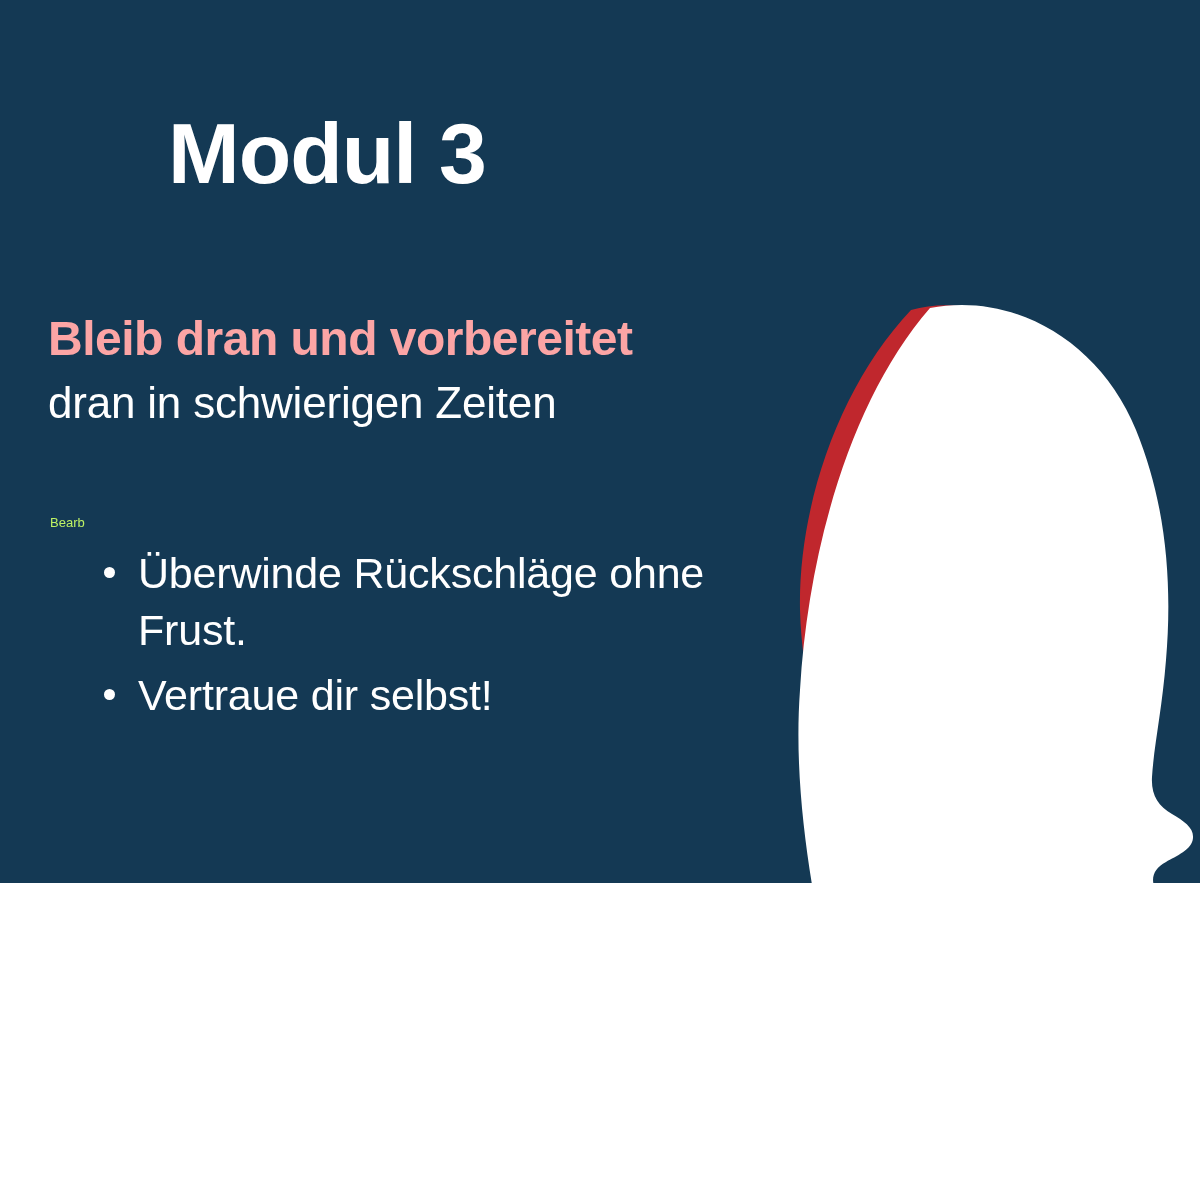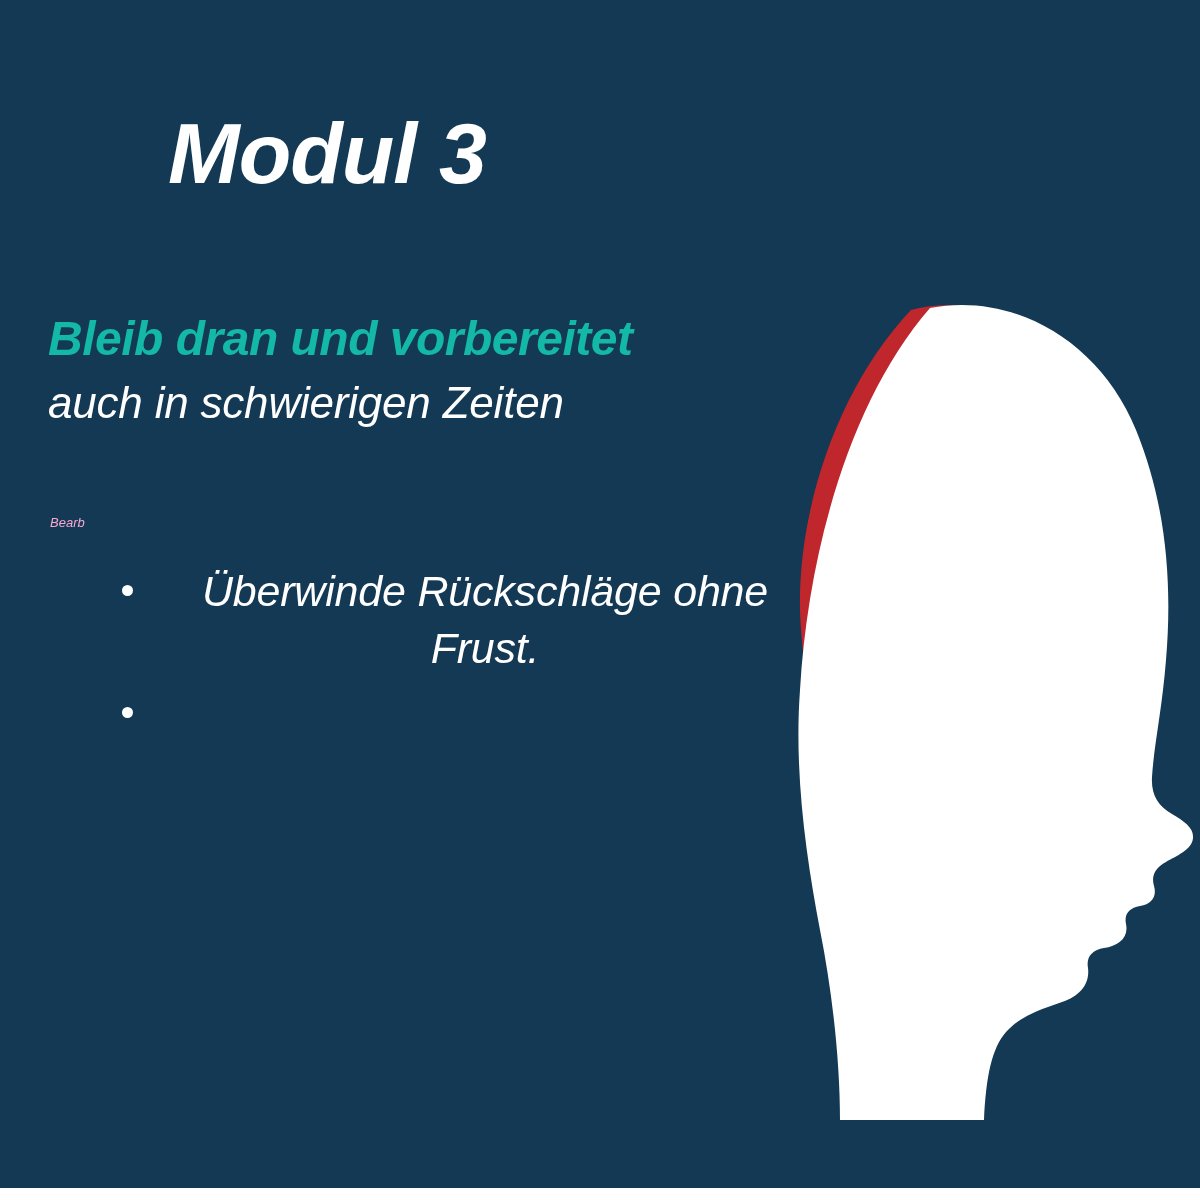--- a/index.html
+++ b/index.html
@@ -8,24 +8,23 @@
   }
   body {
     width: 1200px;
     height: 1200px;
     overflow: hidden;
     font-family: "Liberation Sans", sans-serif;
   }
   .slide {
     position: relative;
     width: 1200px;
-    height: 1188px;
+    height: 883px;
     background: #143954;
     overflow: hidden;
-    font-style: italic;
   }
 
   
   .head-art {
     position: absolute;
     right: 0;
     top: 290px;
     width: 420px;
     height: 830px;
     pointer-events: none;
@@ -51,52 +50,51 @@
 
   .subtitle-block {
     position: absolute;
     left: 48px;
     top: 310px;
     width: 760px;
   }
   .subtitle-strong {
     font-size: 48px;
     font-weight: bold;
-    color: #14b8a6;
+    color: #fca5a5;
     line-height: 1.22;
     letter-spacing: -0.5px;
   }
   .subtitle-light {
     font-size: 44px;
     font-weight: normal;
     color: #ffffff;
     line-height: 1.25;
     margin-top: 6px;
     letter-spacing: -0.2px;
   }
 
   .edit-marker {
     position: absolute;
     left: 50px;
     top: 516px;
     font-size: 13px;
-    color: #f9a8d4;
+    color: #bef264;
     font-family: "Liberation Sans", sans-serif;
     line-height: 1;
   }
 
   .bullets {
     position: absolute;
     left: 96px;
     top: 545px;
     width: 700px;
-    margin: 18px;
+    margin: 0;
     padding: 0;
     list-style: none;
-    text-align: center;
   }
   .bullets li {
     position: relative;
     padding-left: 42px;
     color: #ffffff;
     font-size: 43px;
     line-height: 1.32;
     margin-bottom: 8px;
     letter-spacing: -0.2px;
   }
@@ -142,28 +140,29 @@
                C60 770 52 700 40 640
                C26 566 14 482 20 400
                C28 262 70 110 150 18 Z"></path>
     </svg>
   </div>
 
   <div class="title">Modul 3</div>
 
   <div class="subtitle-block">
     <div class="subtitle-strong">Bleib dran und vorbereitet</div>
-    <div class="subtitle-light">auch in schwierigen Zeiten</div>
+    <div class="subtitle-light">dran in schwierigen Zeiten</div>
   </div>
 
   <div class="edit-marker">Bearb</div>
 
   <ul class="bullets">
     <li>
       <span class="dot"></span>
       <span>Überwinde Rückschläge ohne Frust.</span>
     </li>
     <li>
       <span class="dot"></span>
+      <span>Vertraue dir selbst!</span>
     </li>
   </ul>
 
 </div>
 
 </body></html>

